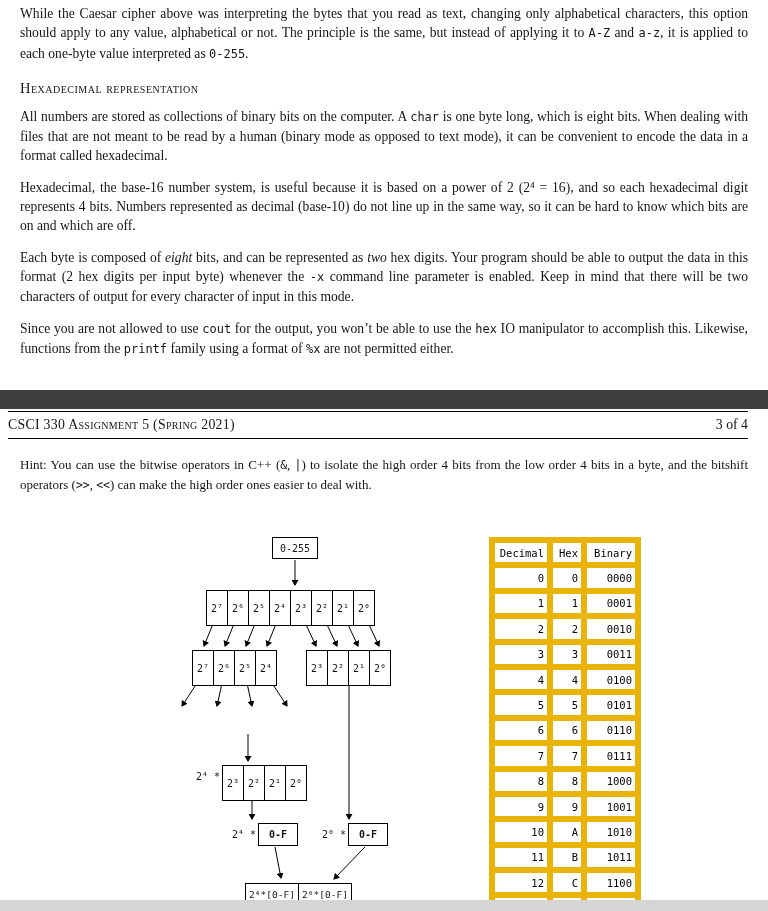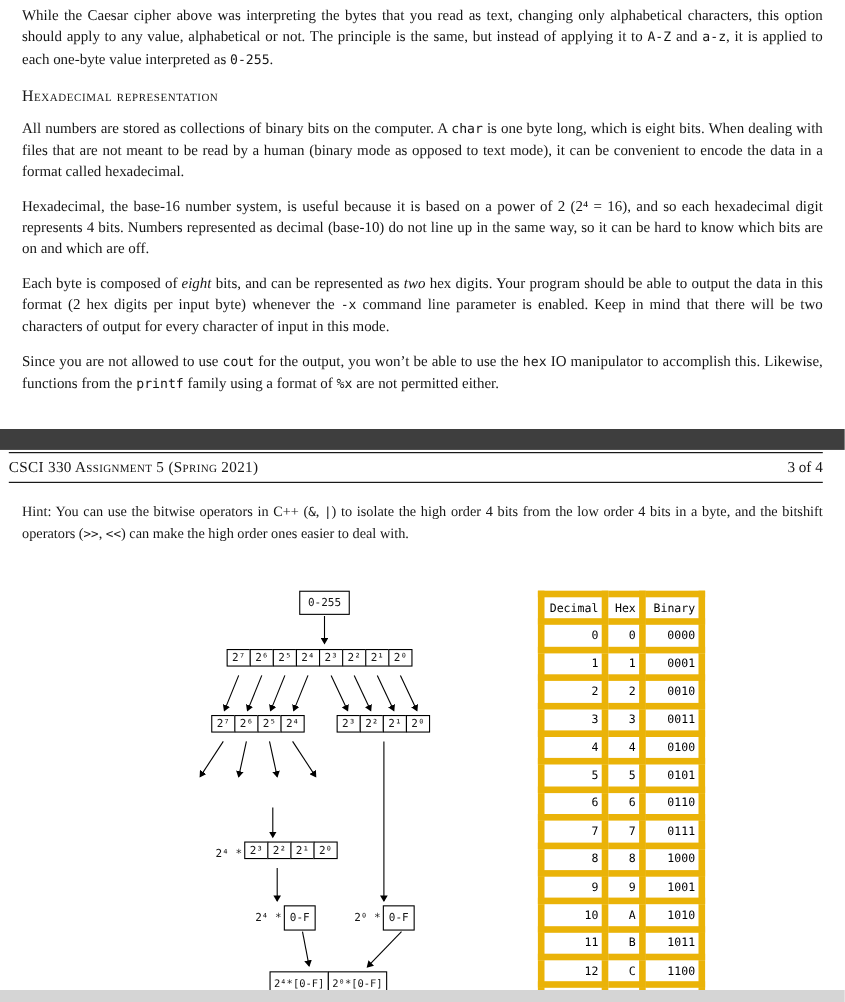--- a/index.html
+++ b/index.html
@@ -57,24 +57,24 @@
   .arrows { position: absolute; left: 0; top: 0; pointer-events: none; }
   .dbox {
     border: 1px solid #000; background: #fff;
     display: flex; align-items: center; justify-content: center;
     font-size: 10px; box-sizing: border-box;
   }
   .topbox { position: absolute; left: 272px; top: 7px; width: 46px; height: 22px; }
   .boxrow { position: absolute; display: flex; }
   .boxrow .dbox { margin-left: -1px; }
   .boxrow div.dbox:first-of-type { margin-left: 0; }
-  .cell  { width: 22px; height: 16px; }
+  .cell  { width: 22px; height: 36px; }
   .cellw { width: 37px; height: 23px; font-size: 9.5px; }
   .resbox{ width: 54px; height: 23px; font-size: 9.5px; }
-  .hexbox{ position: absolute; width: 29px; height: 23px; }
+  .hexbox{ position: absolute; width: 40px; height: 23px; font-weight: bold; }
   .dlabel{ position: absolute; font-size: 10px; }
 
   .hextable {
     position: absolute; left: 489px; top: 537px;
     border-collapse: collapse;
     font-family: "DejaVu Sans Mono", monospace;
     font-size: 10.5px;
     color: #000;
   }
   .hextable th, .hextable td {

